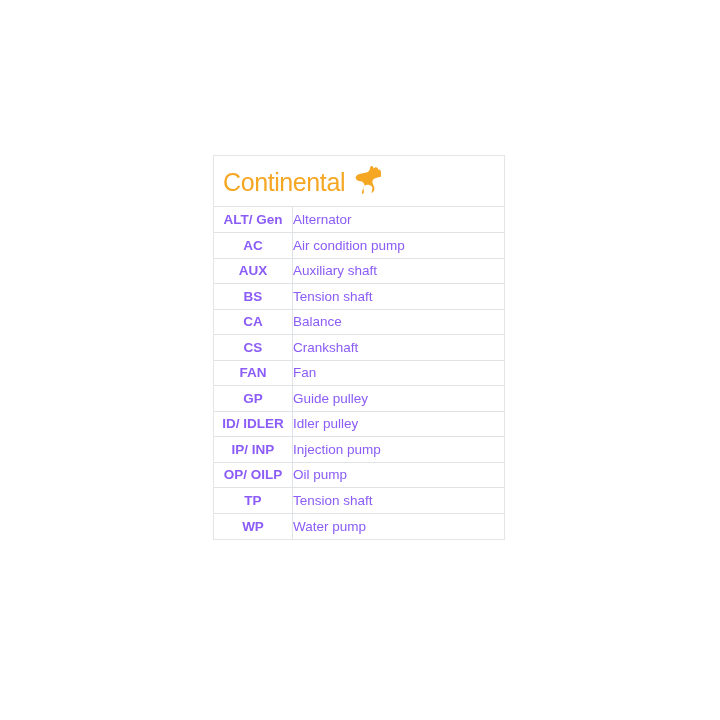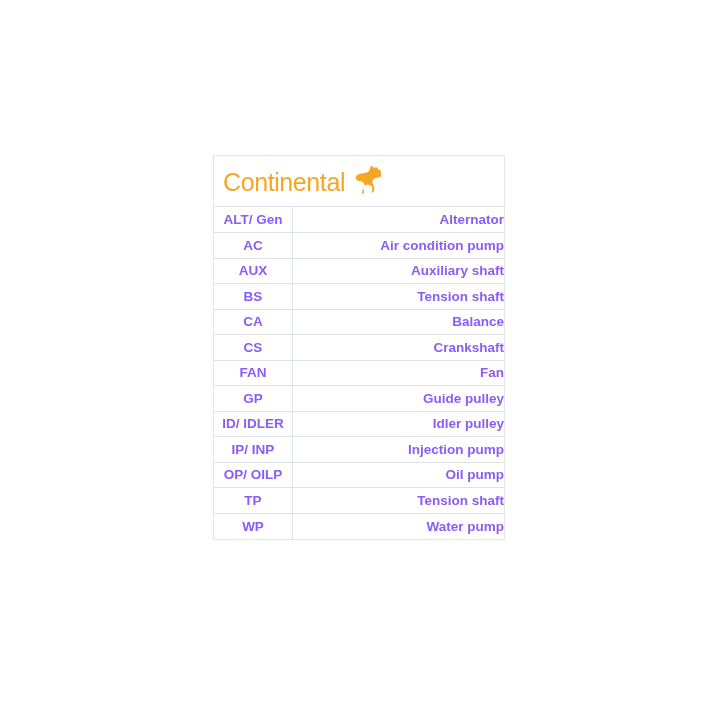--- a/index.html
+++ b/index.html
@@ -81,23 +81,22 @@
   td.abbr {
     width: 78px;
     text-align: center;
     font-weight: bold;
     border-right: 1px solid #dfe3e6;
     color: #34383d;
     padding-right: 2px;
   }
   td.desc {
     padding-left: 12px;
-    font-weight: bold;
+    font-weight: normal;
     color: #34383d;
-    text-align: right;
   }
 </style>
 </head>
 <body>
 
 <div class="sheet">
 
   <div class="legend-card">
 
     <div class="brand-row">

